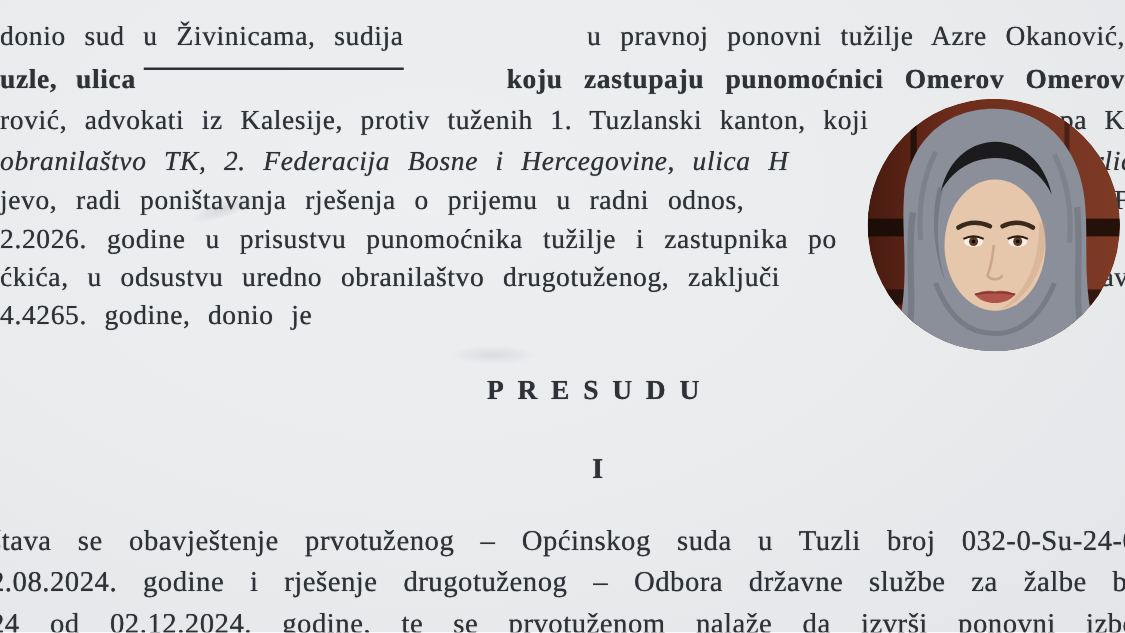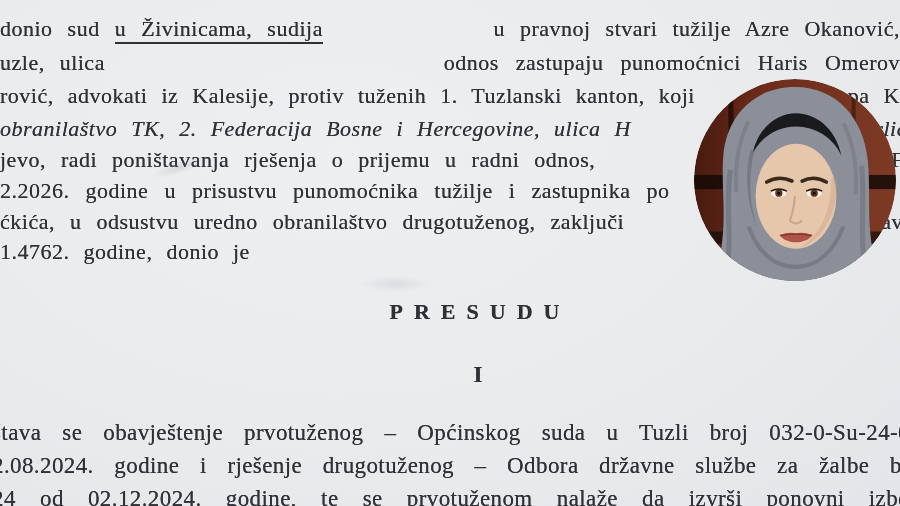--- a/index.html
+++ b/index.html
@@ -13,33 +13,33 @@
     color:var(--ink,#2e3136);
   }
   .line{
     position:absolute;left:0;right:0;height:27px;
     font-size:22px;line-height:27px;
     letter-spacing:0.5px;
     white-space:nowrap;
     text-shadow:0 0 0.6px rgba(46,49,54,0.85);
   }
   .l1{top:15px;word-spacing:9px;}
-  .l2{top:49px;word-spacing:9px;}
+  .l2{top:49px;word-spacing:9px;font-weight:bold;}
   .l3{top:82px;word-spacing:8px;}
   .l4{top:115px;word-spacing:8px;font-style:italic;}
   .l5{top:146px;word-spacing:9px;}
   .l6{top:177px;word-spacing:10px;}
   .l7{top:208px;word-spacing:9px;}
   .l8{top:238px;word-spacing:8px;}
   .rt{position:absolute;top:0;right:0;white-space:nowrap;}
   .l2 .rt{word-spacing:11px;}
   .l4 .rt{right:-7px;}
   .l5 .rt{right:-4px;}
   .l7 .rt{right:-3px;}
-  .ul{border-bottom:2.5px solid var(--ink,#2e3136);padding-bottom:1px;}
+  .ul{border-bottom:2.5px solid var(--ink,#2e3136);padding-bottom:13px;}
   .heading{
     position:absolute;top:299px;left:0;right:0;
     text-align:center;transform:translateX(30px);
     font-size:22px;font-weight:700;letter-spacing:11px;
     text-shadow:0 0 0.6px rgba(46,49,54,0.85);
   }
   .numeral{
     position:absolute;top:362px;left:0;right:0;
     text-align:center;transform:translateX(28px);
     font-size:23px;font-weight:700;
@@ -71,26 +71,26 @@
   .sm2{left:360px;top:276px;width:70px;height:16px;
     background:radial-gradient(ellipse, rgba(110,115,125,0.14), rgba(110,115,125,0) 70%);}
 </style>
 </head>
 <body>
 
 <div class="page">
 
   <div class="line l1">
     <span>donio sud </span><span class="ul">u Živinicama, sudija</span>
-    <span class="rt">u pravnoj stvari tužilje Azre Okanović,</span>
+    <span class="rt">u pravnoj ponovni tužilje Azre Okanović,</span>
   </div>
 
   <div class="line l2">
     <span>uzle, ulica</span>
-    <span class="rt">odnos zastupaju punomoćnici Haris Omerov</span>
+    <span class="rt">koju zastupaju punomoćnici Omerov Omerov</span>
   </div>
 
   <div class="line l3">
     <span>rović, advokati iz Kalesije, protiv tuženih 1. Tuzlanski kanton, koji</span>
     <span class="rt">tupa K</span>
   </div>
 
   <div class="line l4">
     <span>obranilaštvo TK, 2. Federacija Bosne i Hercegovine, ulica H</span>
     <span class="rt">rlić</span>
@@ -104,21 +104,21 @@
   <div class="line l6">
     <span>2.2026. godine u prisustvu punomoćnika tužilje i zastupnika po</span>
   </div>
 
   <div class="line l7">
     <span>ćkića, u odsustvu uredno obranilaštvo drugotuženog, zaključi</span>
     <span class="rt">av</span>
   </div>
 
   <div class="line l8">
-    <span>1.4762. godine, donio je</span>
+    <span>4.4265. godine, donio je</span>
   </div>
 
   <div class="heading">PRESUDU</div>
 
   <div class="numeral">I</div>
 
   <div class="para p1">štava se obavještenje prvotuženog – Općinskog suda u Tuzli broj 032-0-Su-24-0</div>
   <div class="para p2">2.08.2024. godine i rješenje drugotuženog – Odbora državne službe za žalbe br</div>
   <div class="para p3">24 od 02.12.2024. godine, te se prvotuženom nalaže da izvrši ponovni izbo</div>
 

